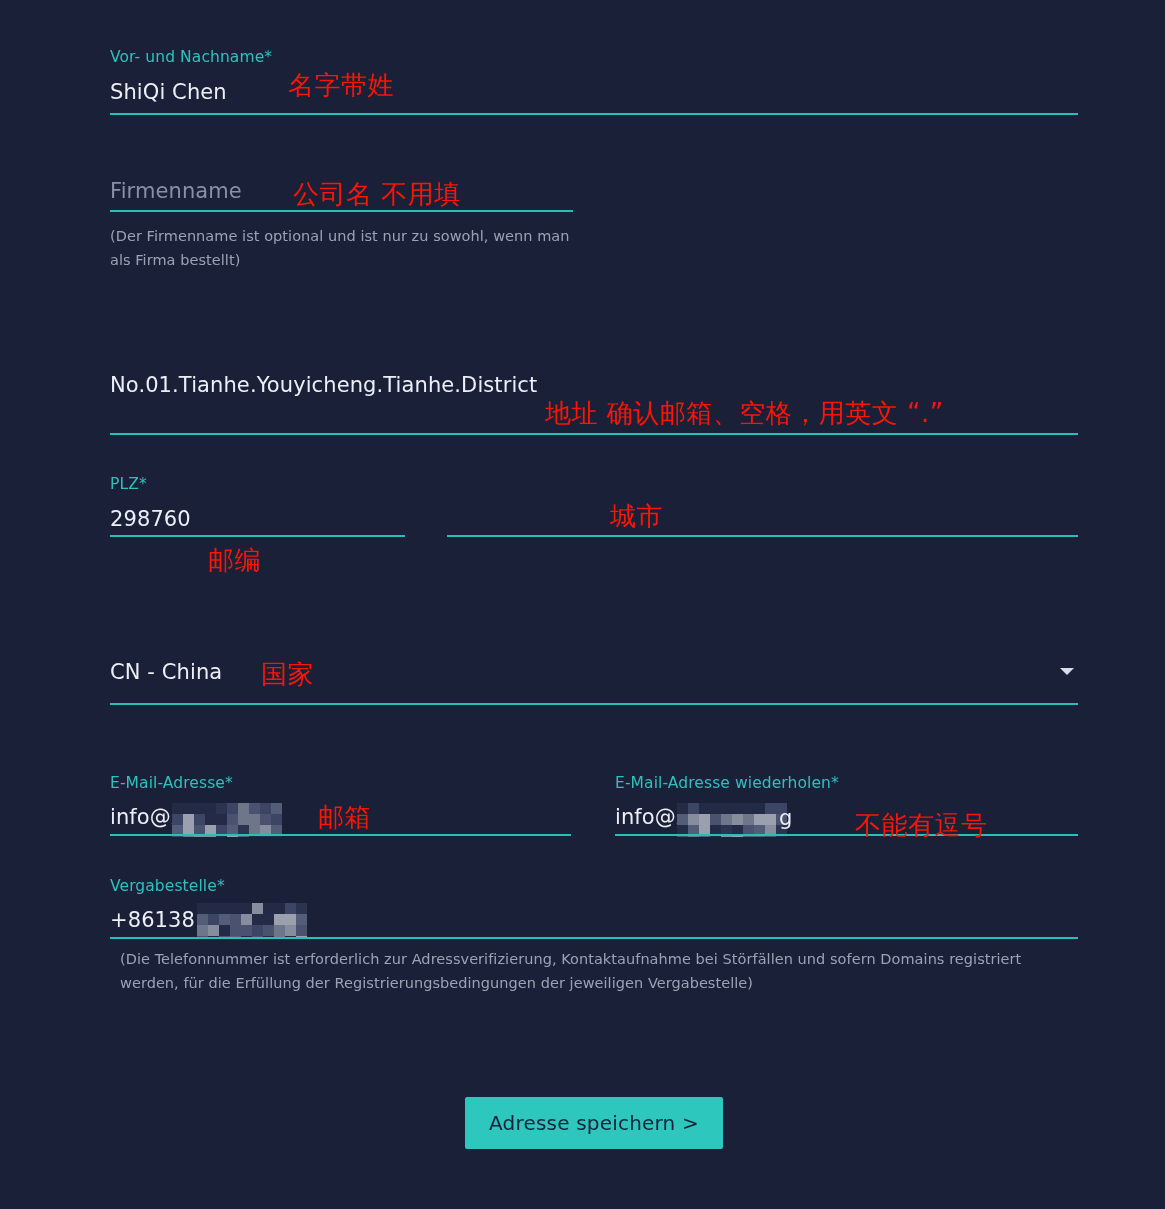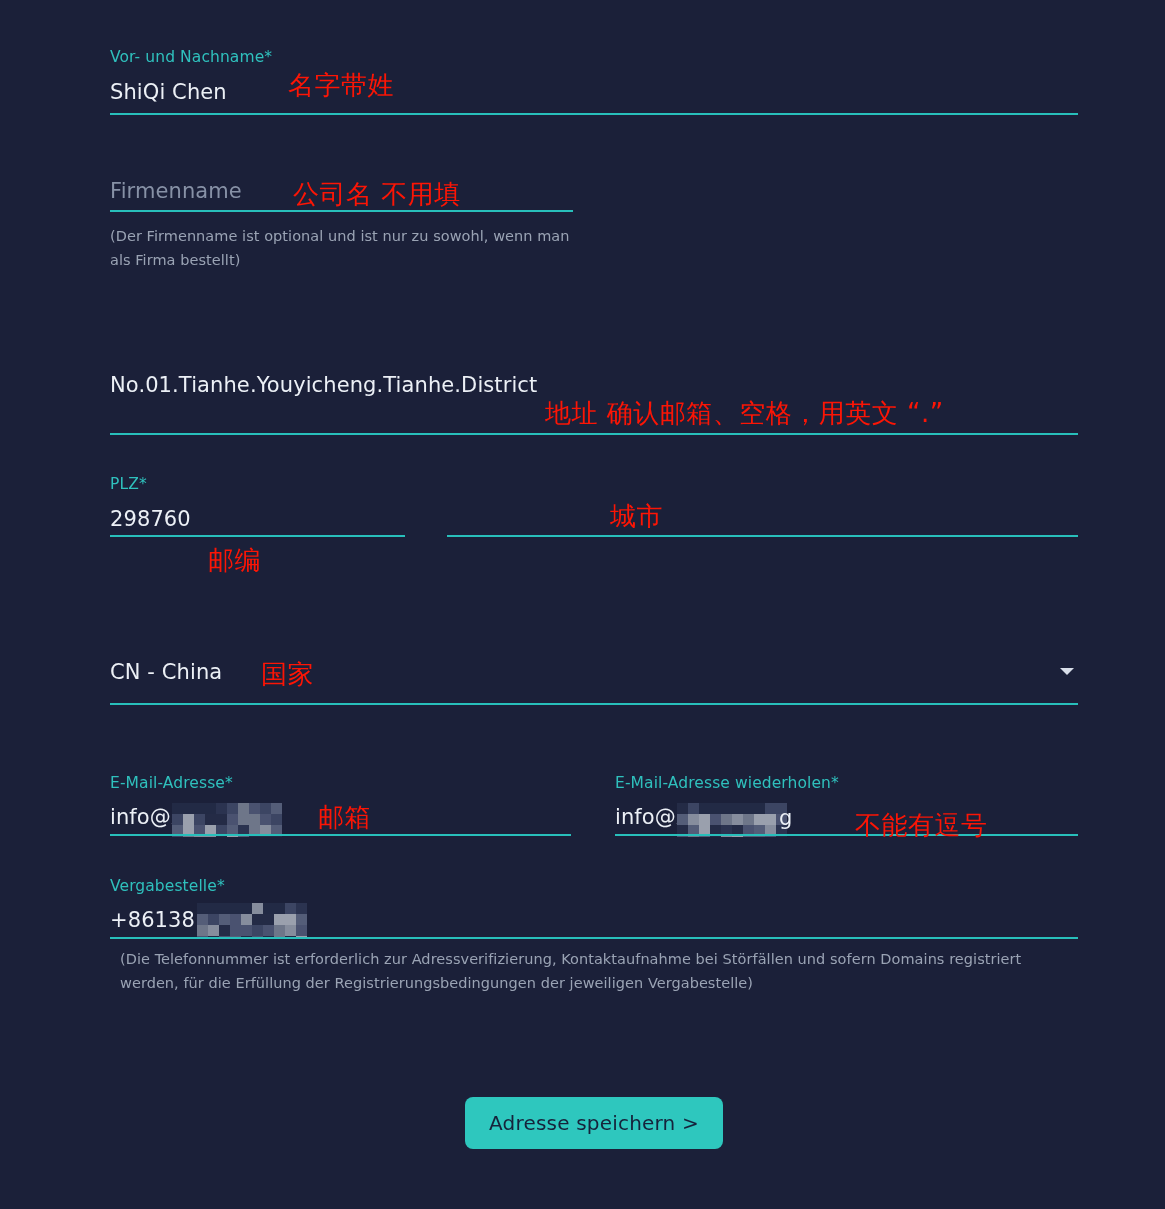--- a/index.html
+++ b/index.html
@@ -98,21 +98,21 @@
   
   .submit-btn {
     position: absolute;
     background: #2ec7be;
     color: #16233b;
     border: none;
     font-family: "DejaVu Sans", "Liberation Sans", sans-serif;
     font-size: 20px;
     letter-spacing: .2px;
     cursor: pointer;
-    border-radius: 8px;
+    border-radius: 2px;
   }
 </style>
 </head>
 <body>
 
 <div class="page">
 
   <div class="field" style="left:110px; top:48px;">
     <div class="flabel">Vor- und Nachname*</div>
     <div class="fvalue" style="margin-top:14px;">ShiQi Chen</div>

